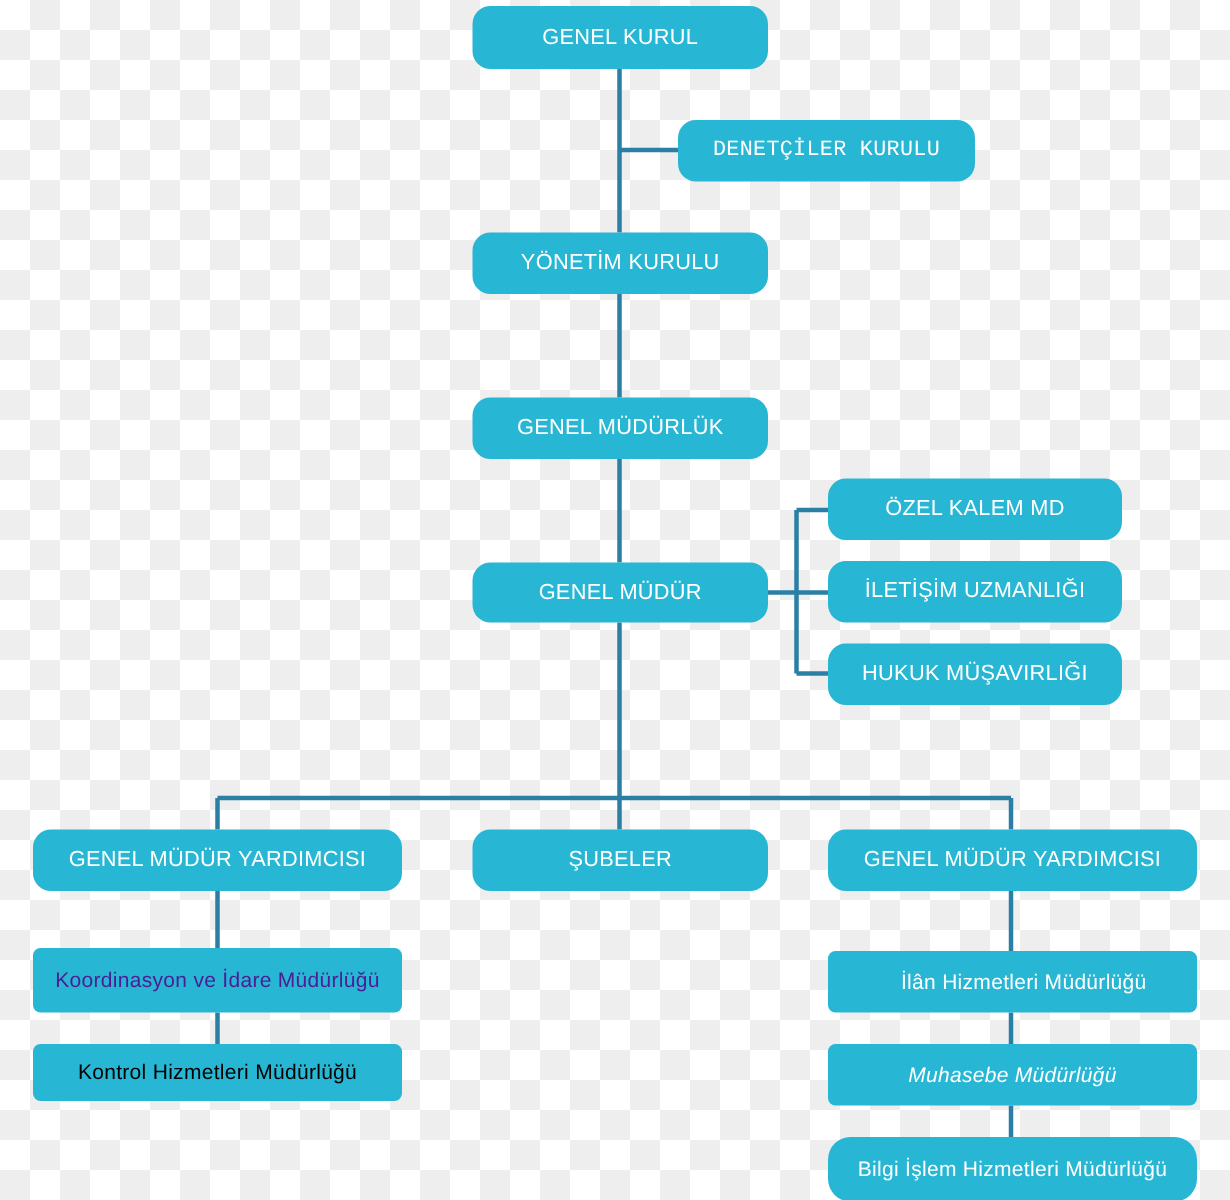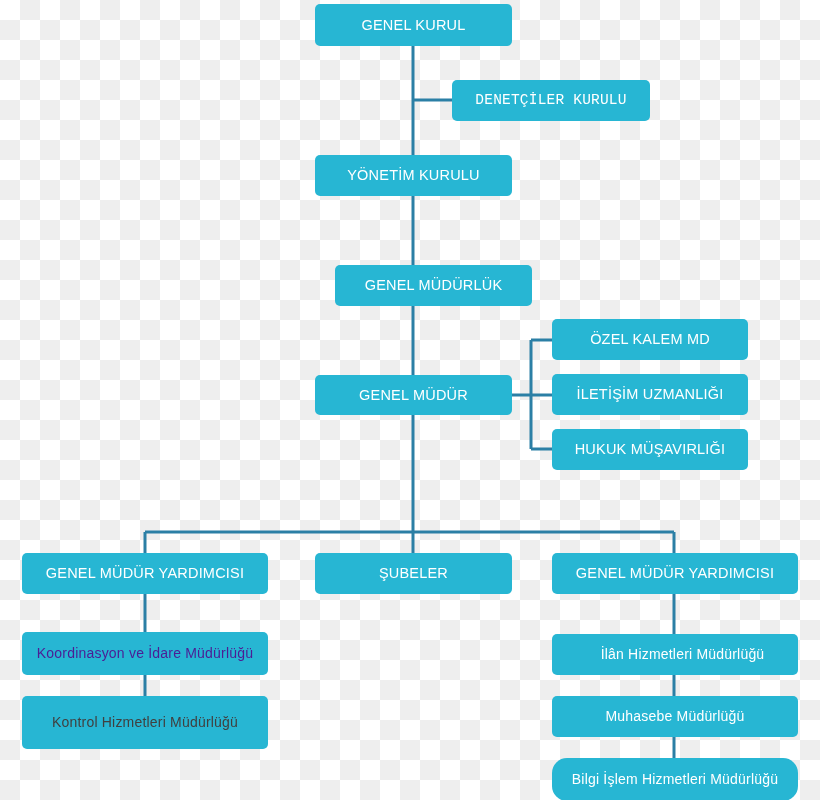--- a/index.html
+++ b/index.html
@@ -43,20 +43,21 @@
     align-items: center;
     justify-content: center;
     text-align: center;
     letter-spacing: 0.2px;
     line-height: 1.12;
     padding: 2px 6px;
     box-shadow: 0 0 0 0 rgba(0,0,0,0);
   }
   .node.upper {
     font-size: 14.5px;
+    border-radius: 12px;
   }
   .node.lower {
     font-size: 14px;
   }
   .node.two-line {
     line-height: 1.18;
   }
 </style>
 </head>
 <body>
@@ -90,21 +91,21 @@
   <div id="node-layer">
       <div class="node upper" style="left: 315px; top: 4px; width: 197px; height: 42px; background: rgb(39, 182, 211); color: rgb(255, 255, 255);">
         <span>GENEL KURUL</span>
       </div>
       <div class="node upper" style="left: 452px; top: 80px; width: 198px; height: 41px; background: rgb(39, 182, 211); color: rgb(255, 255, 255); font-family: Liberation Mono, monospace;">
         <span>DENETÇİLER KURULU</span>
       </div>
       <div class="node upper" style="left: 315px; top: 155px; width: 197px; height: 41px; background: rgb(39, 182, 211); color: rgb(255, 255, 255);">
         <span>YÖNETİM KURULU</span>
       </div>
-      <div class="node upper" style="left: 315px; top: 265px; width: 197px; height: 41px; background: rgb(39, 182, 211); color: rgb(255, 255, 255); margin-left: 20px;">
+      <div class="node upper" style="left: 315px; top: 265px; width: 197px; height: 41px; background: rgb(39, 182, 211); color: rgb(255, 255, 255);">
         <span>GENEL MÜDÜRLÜK</span>
       </div>
       <div class="node upper" style="left: 552px; top: 319px; width: 196px; height: 41px; background: rgb(39, 182, 211); color: rgb(255, 255, 255);">
         <span>ÖZEL KALEM  MD</span>
       </div>
       <div class="node upper" style="left: 315px; top: 375px; width: 197px; height: 40px; background: rgb(39, 182, 211); color: rgb(255, 255, 255);">
         <span>GENEL MÜDÜR</span>
       </div>
       <div class="node upper" style="left: 552px; top: 374px; width: 196px; height: 41px; background: rgb(39, 182, 211); color: rgb(255, 255, 255);">
         <span>İLETİŞİM UZMANLIĞI</span>
@@ -120,24 +121,24 @@
       </div>
       <div class="node upper" style="left: 552px; top: 553px; width: 246px; height: 41px; background: rgb(39, 182, 211); color: rgb(255, 255, 255);">
         <span>GENEL MÜDÜR YARDIMCISI</span>
       </div>
       <div class="node lower two-line" style="left: 22px; top: 632px; width: 246px; height: 43px; background: rgb(39, 182, 211); color: #4c1d95;">
         <span>Koordinasyon ve İdare Müdürlüğü</span>
       </div>
       <div class="node lower" style="left: 552px; top: 634px; width: 246px; height: 41px; background: rgb(39, 182, 211); color: rgb(255, 255, 255); padding-left: 21px;">
         <span>İlân Hizmetleri Müdürlüğü</span>
       </div>
-      <div class="node lower" style="left: 22px; top: 696px; width: 246px; height: 53px; background: rgb(39, 182, 211); color: #404040;">
+      <div class="node lower" style="left: 22px; top: 696px; width: 246px; height: 38px; background: rgb(39, 182, 211); color: #000000;">
         <span>Kontrol Hizmetleri Müdürlüğü</span>
       </div>
-      <div class="node lower" style="left: 552px; top: 696px; width: 246px; height: 41px; background: rgb(39, 182, 211); color: rgb(255, 255, 255);">
+      <div class="node lower" style="left: 552px; top: 696px; width: 246px; height: 41px; background: rgb(39, 182, 211); color: rgb(255, 255, 255); font-style: italic;">
         <span>Muhasebe Müdürlüğü</span>
       </div>
       <div class="node lower two-line" style="left: 552px; top: 758px; width: 246px; height: 43px; background: rgb(39, 182, 211); color: rgb(255, 255, 255); border-radius: 15px;">
         <span>Bilgi İşlem Hizmetleri Müdürlüğü</span>
       </div>
     </div>
 
 </div>
 
 </body></html>

